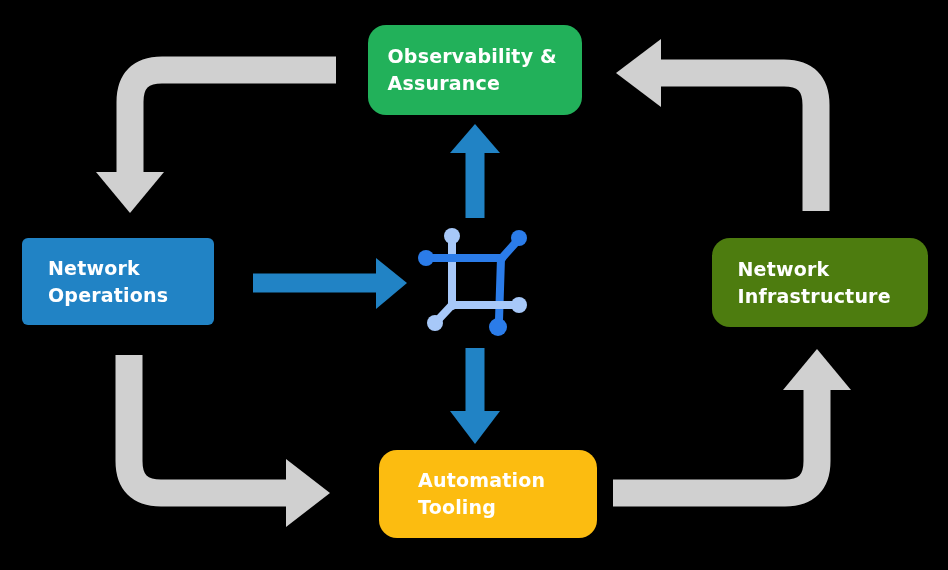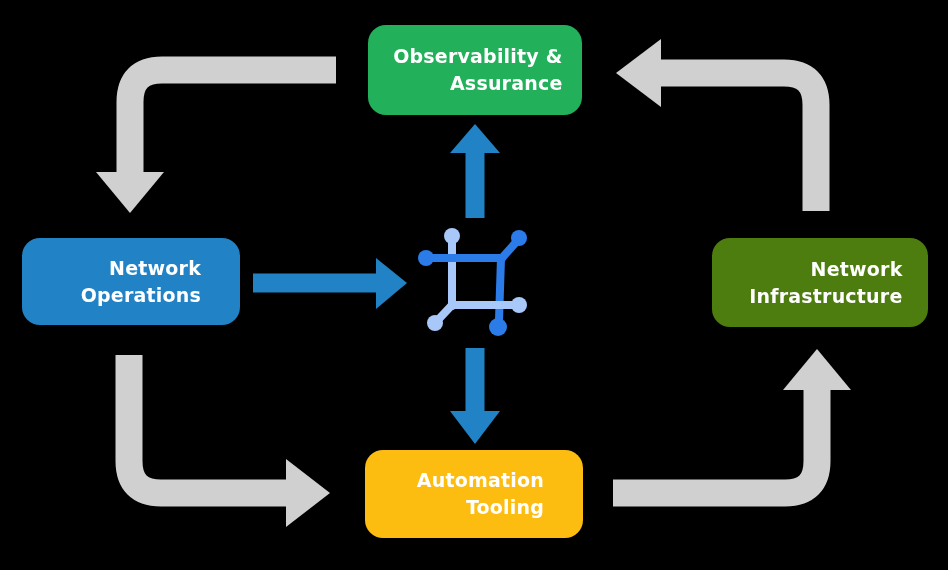--- a/index.html
+++ b/index.html
@@ -17,28 +17,28 @@
   .node {
     position: absolute;
     border-radius: 18px;
     display: flex;
     align-items: center;
     justify-content: center;
     color: #ffffff;
     font-size: 19px;
     font-weight: 600;
     line-height: 1.42;
-    text-align: right;
+    text-align: left;
     letter-spacing: 0.2px;
   }
   .node .lbl { display: inline-block; }
   .node-observability { left: 368px; top: 25px;  width: 214px; height: 90px; }
-  .node-netops        { left: 22px;  top: 238px; width: 218px; height: 87px; }
+  .node-netops        { left: 22px;  top: 238px; width: 192px; height: 87px; border-radius: 6px; }
   .node-netinfra      { left: 712px; top: 238px; width: 216px; height: 89px; }
-  .node-autotool      { left: 365px; top: 450px; width: 218px; height: 88px; }
+  .node-autotool      { left: 379px; top: 450px; width: 218px; height: 88px; }
   .node-observability .lbl { width: 175px; }
   .node-netops        .lbl { width: 140px; }
   .node-netinfra      .lbl { width: 165px; }
   .node-autotool      .lbl { width: 140px; }
 </style>
 </head>
 <body>
 
 <div class="canvas" style="background: rgb(0, 0, 0);">
 

